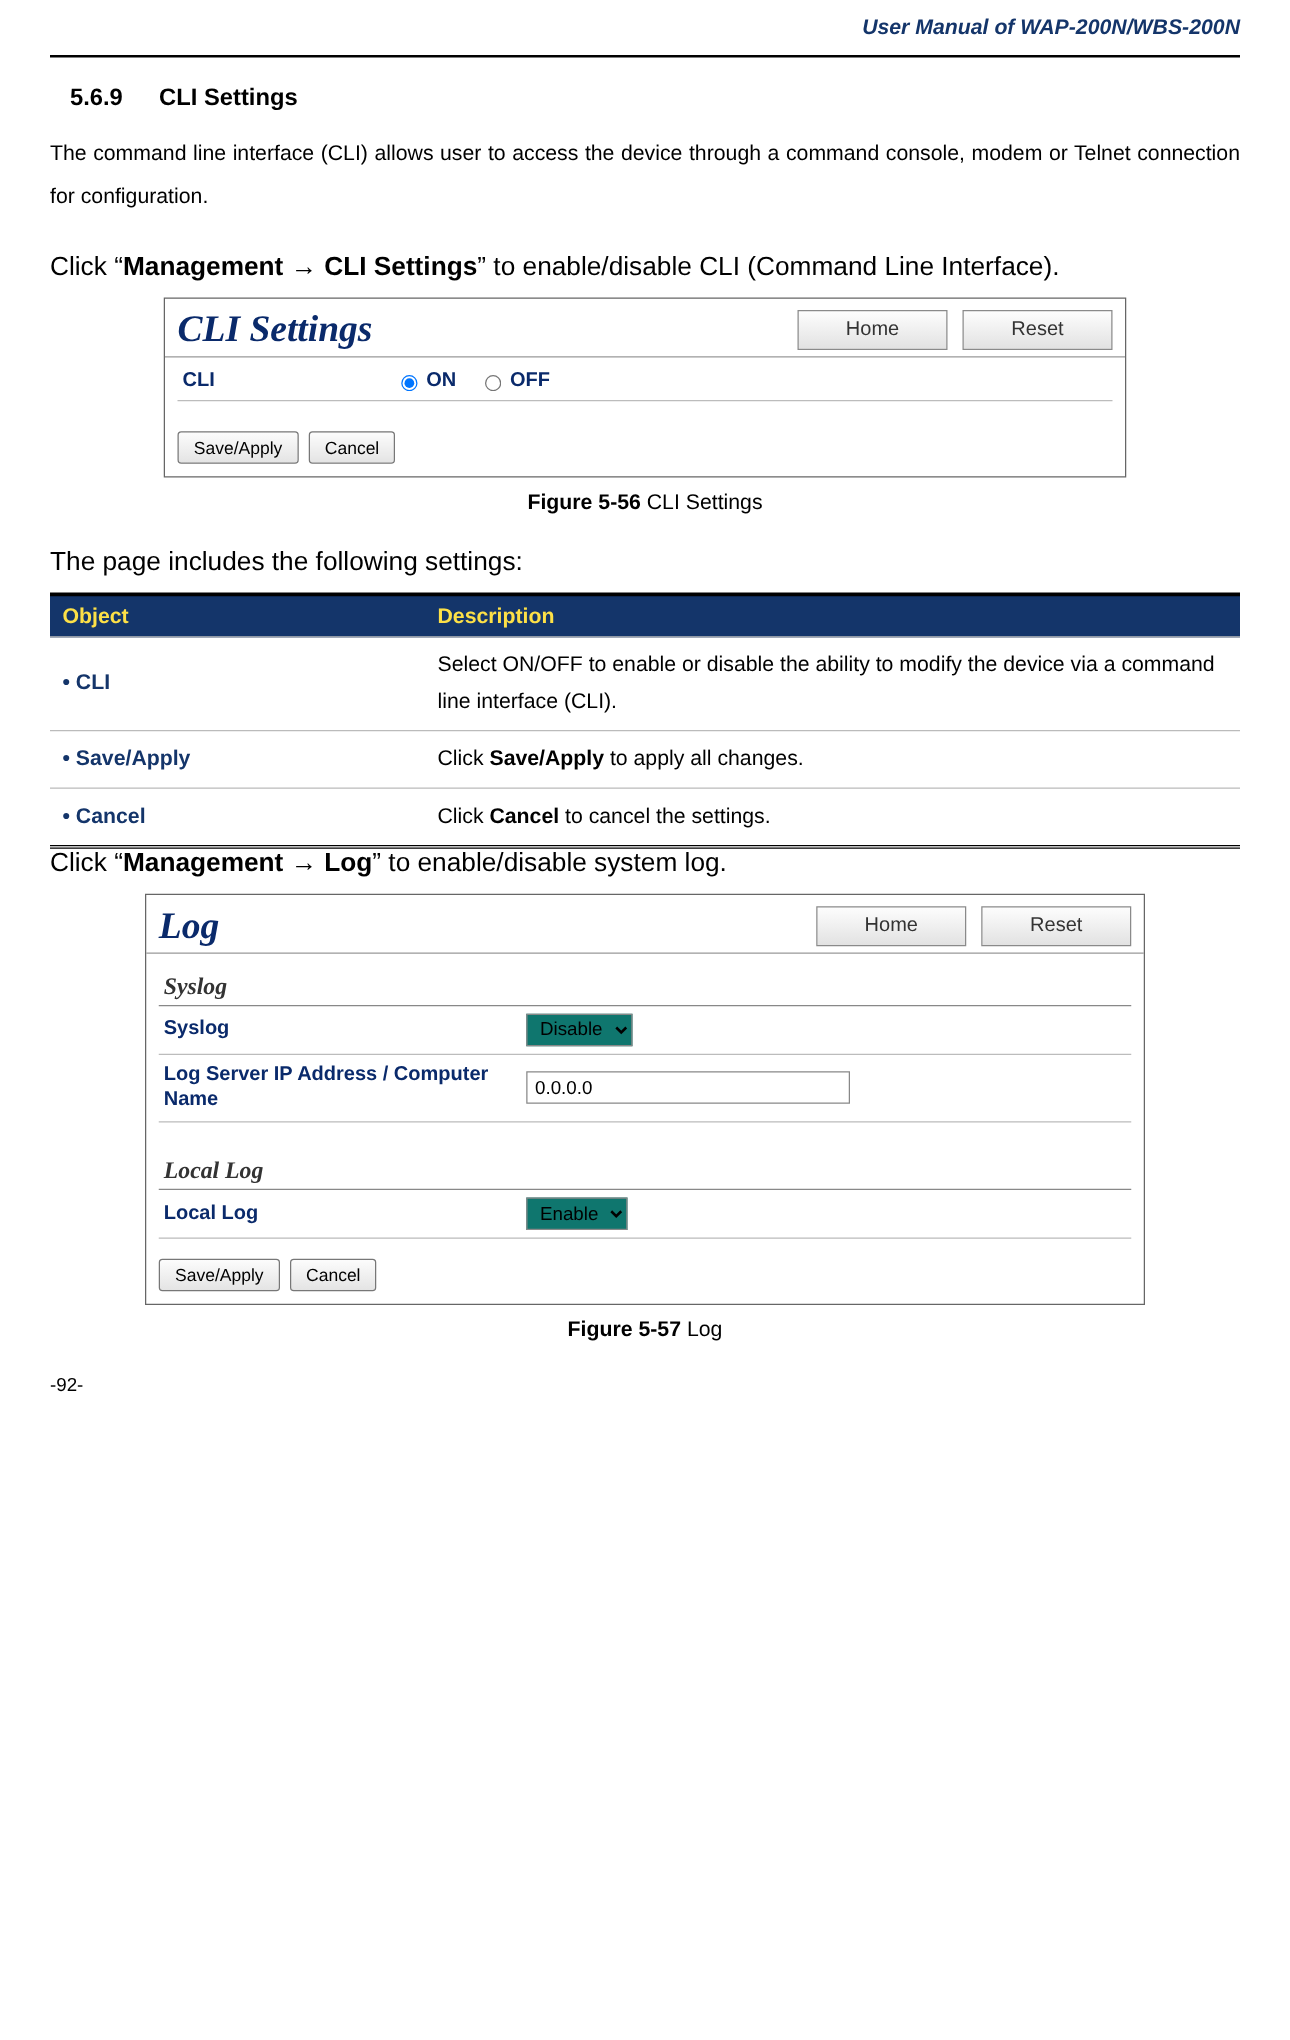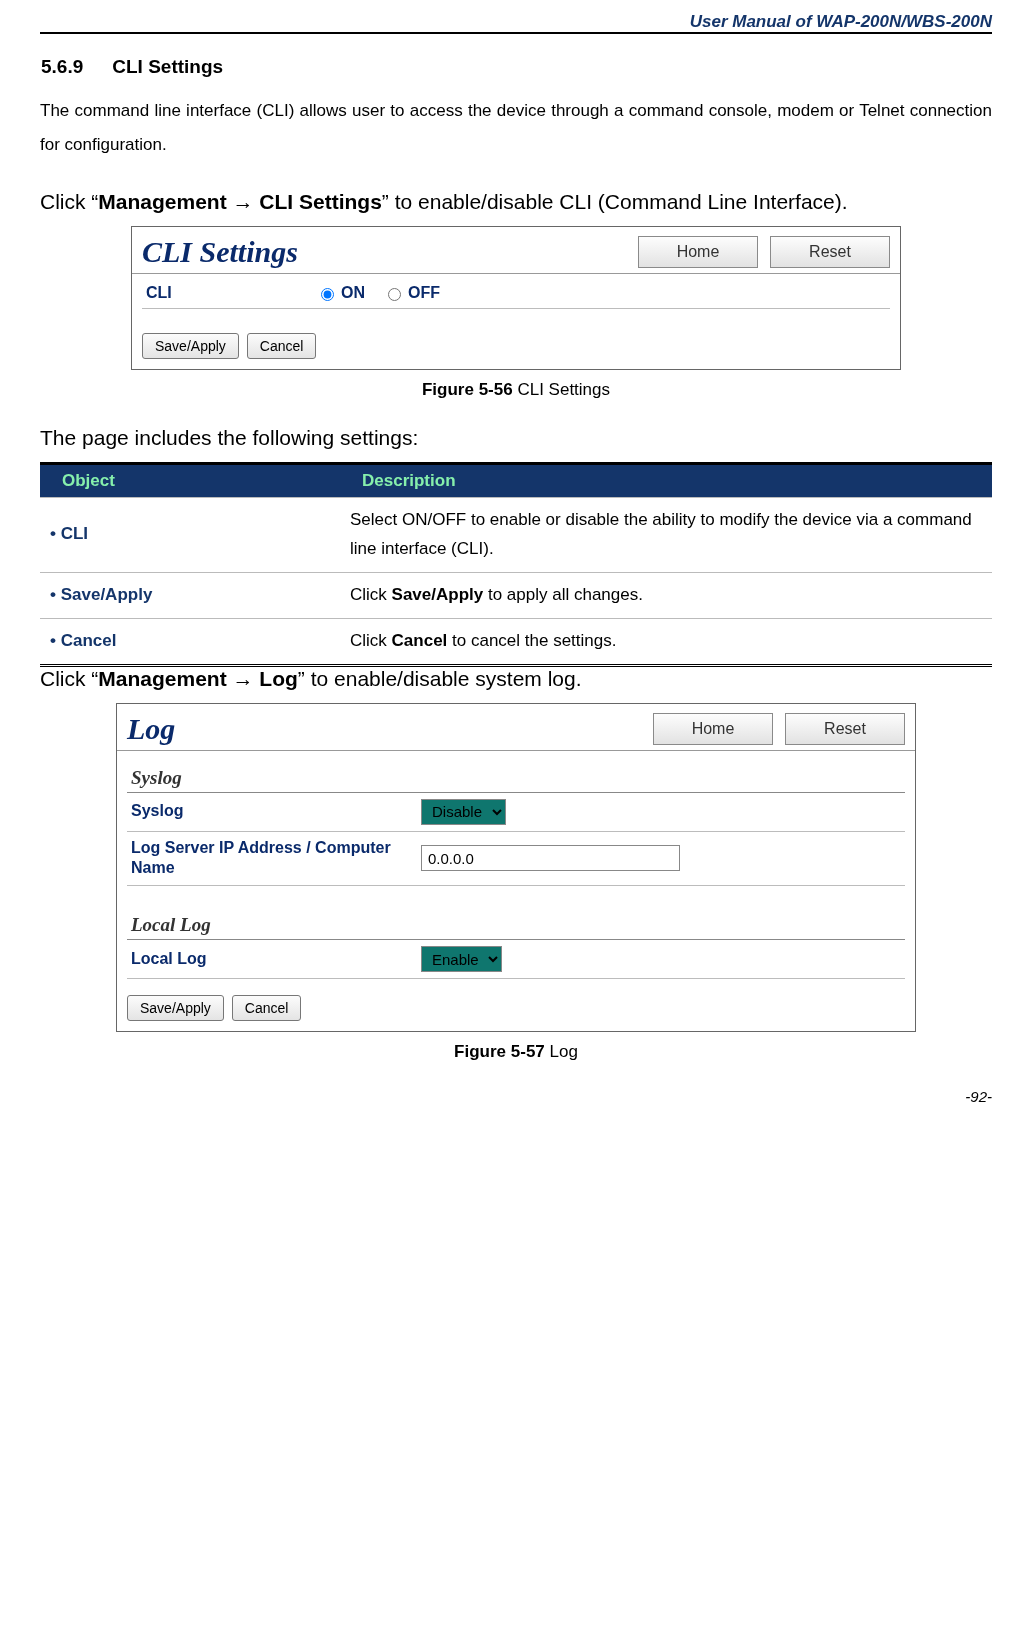--- a/index.html
+++ b/index.html
@@ -14,27 +14,27 @@
   .page {
     padding: 12px 40px 40px 40px;
   }
   .header-right {
     text-align: right;
     font-style: italic;
     font-weight: bold;
     color: #14356a;
     font-size: 17px;
     border-bottom: 2.5px solid #000;
-    padding-bottom: 0;
+    padding-bottom: 12px;
     margin-bottom: 22px;
   }
   h3.section {
     font-size: 19px;
     font-weight: bold;
-    margin: 0 0 16px 1px;
+    margin: 0 0 16px 16px;
   }
   h3.section .num { display:inline-block; width:66px; }
   p.body {
     font-size: 17px;
     line-height: 2.0;
     margin: 0 0 28px 0;
     text-align: justify;
   }
   p.instr {
     font-size: 21px;
@@ -137,37 +137,36 @@
   
   table.settings {
     width:100%;
     border-collapse: collapse;
     font-size:17px;
     border-top: 3px solid #000;
     border-bottom: 3px double #000;
   }
   table.settings th {
     background:#14356a;
-    color:#86efac;
+    color:#fde047;
     text-align:left;
     font-weight:bold;
-    padding:6px 22px;
+    padding:6px 10px;
   }
   table.settings td {
     border-top:1px solid #bbb;
     padding:8px 10px;
     vertical-align: middle;
     line-height:1.7;
   }
   table.settings td.obj { color:#14356a; font-weight:bold; width:300px;}
   .bullet::before { content:"\2022  "; font-weight:bold; }
   .footer {
-    text-align:right;
+    text-align:left;
     font-size:15px;
-    font-style: italic;
   }
 </style>
 </head>
 <body>
 
 <div class="page">
 
   <div class="header-right">User Manual of WAP-200N/WBS-200N</div>
 
   <h3 class="section">

